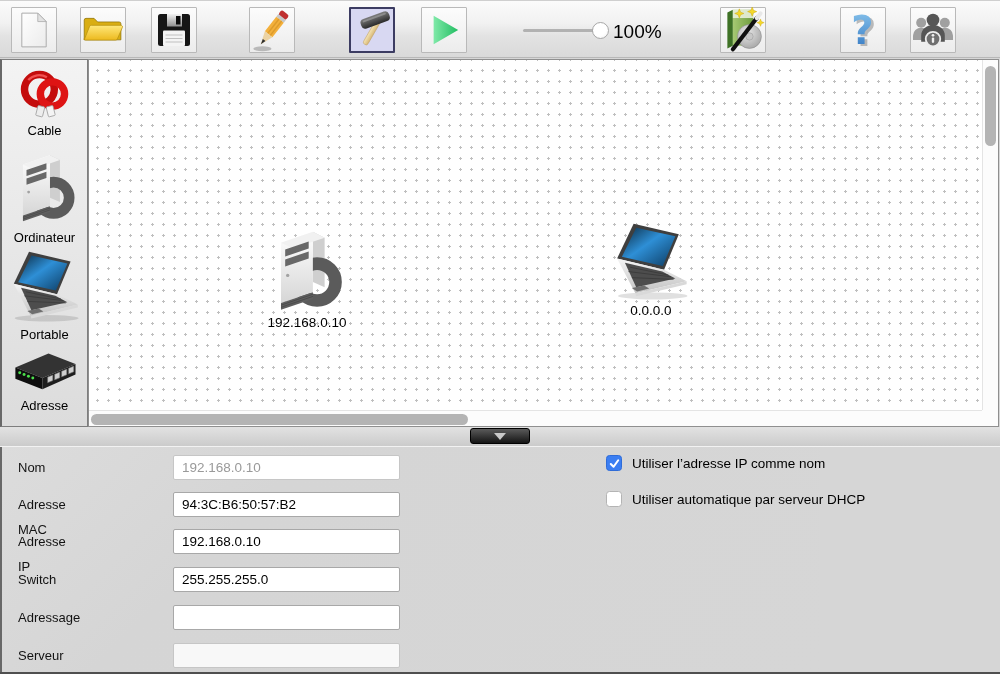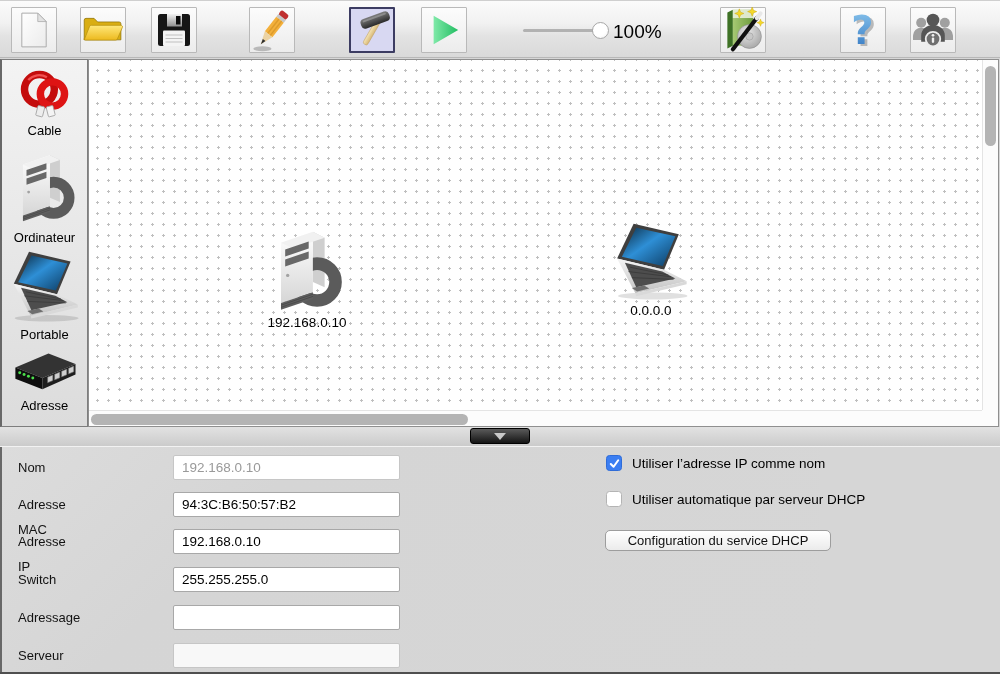--- a/index.html
+++ b/index.html
@@ -383,17 +383,16 @@
       <span class="cb-label">Utiliser l’adresse IP comme nom</span>
     </div>
 
     <div class="cbrow" style="top:44px">
       <div class="checkbox">
         
       </div>
       <span class="cb-label">Utiliser automatique par serveur DHCP</span>
     </div>
 
-    <button class="dhcp-btn">Configuration du service DHCP</button>
   </div>
 
   <div class="bottom-edge"></div>
 </div>
 
 </body></html>

